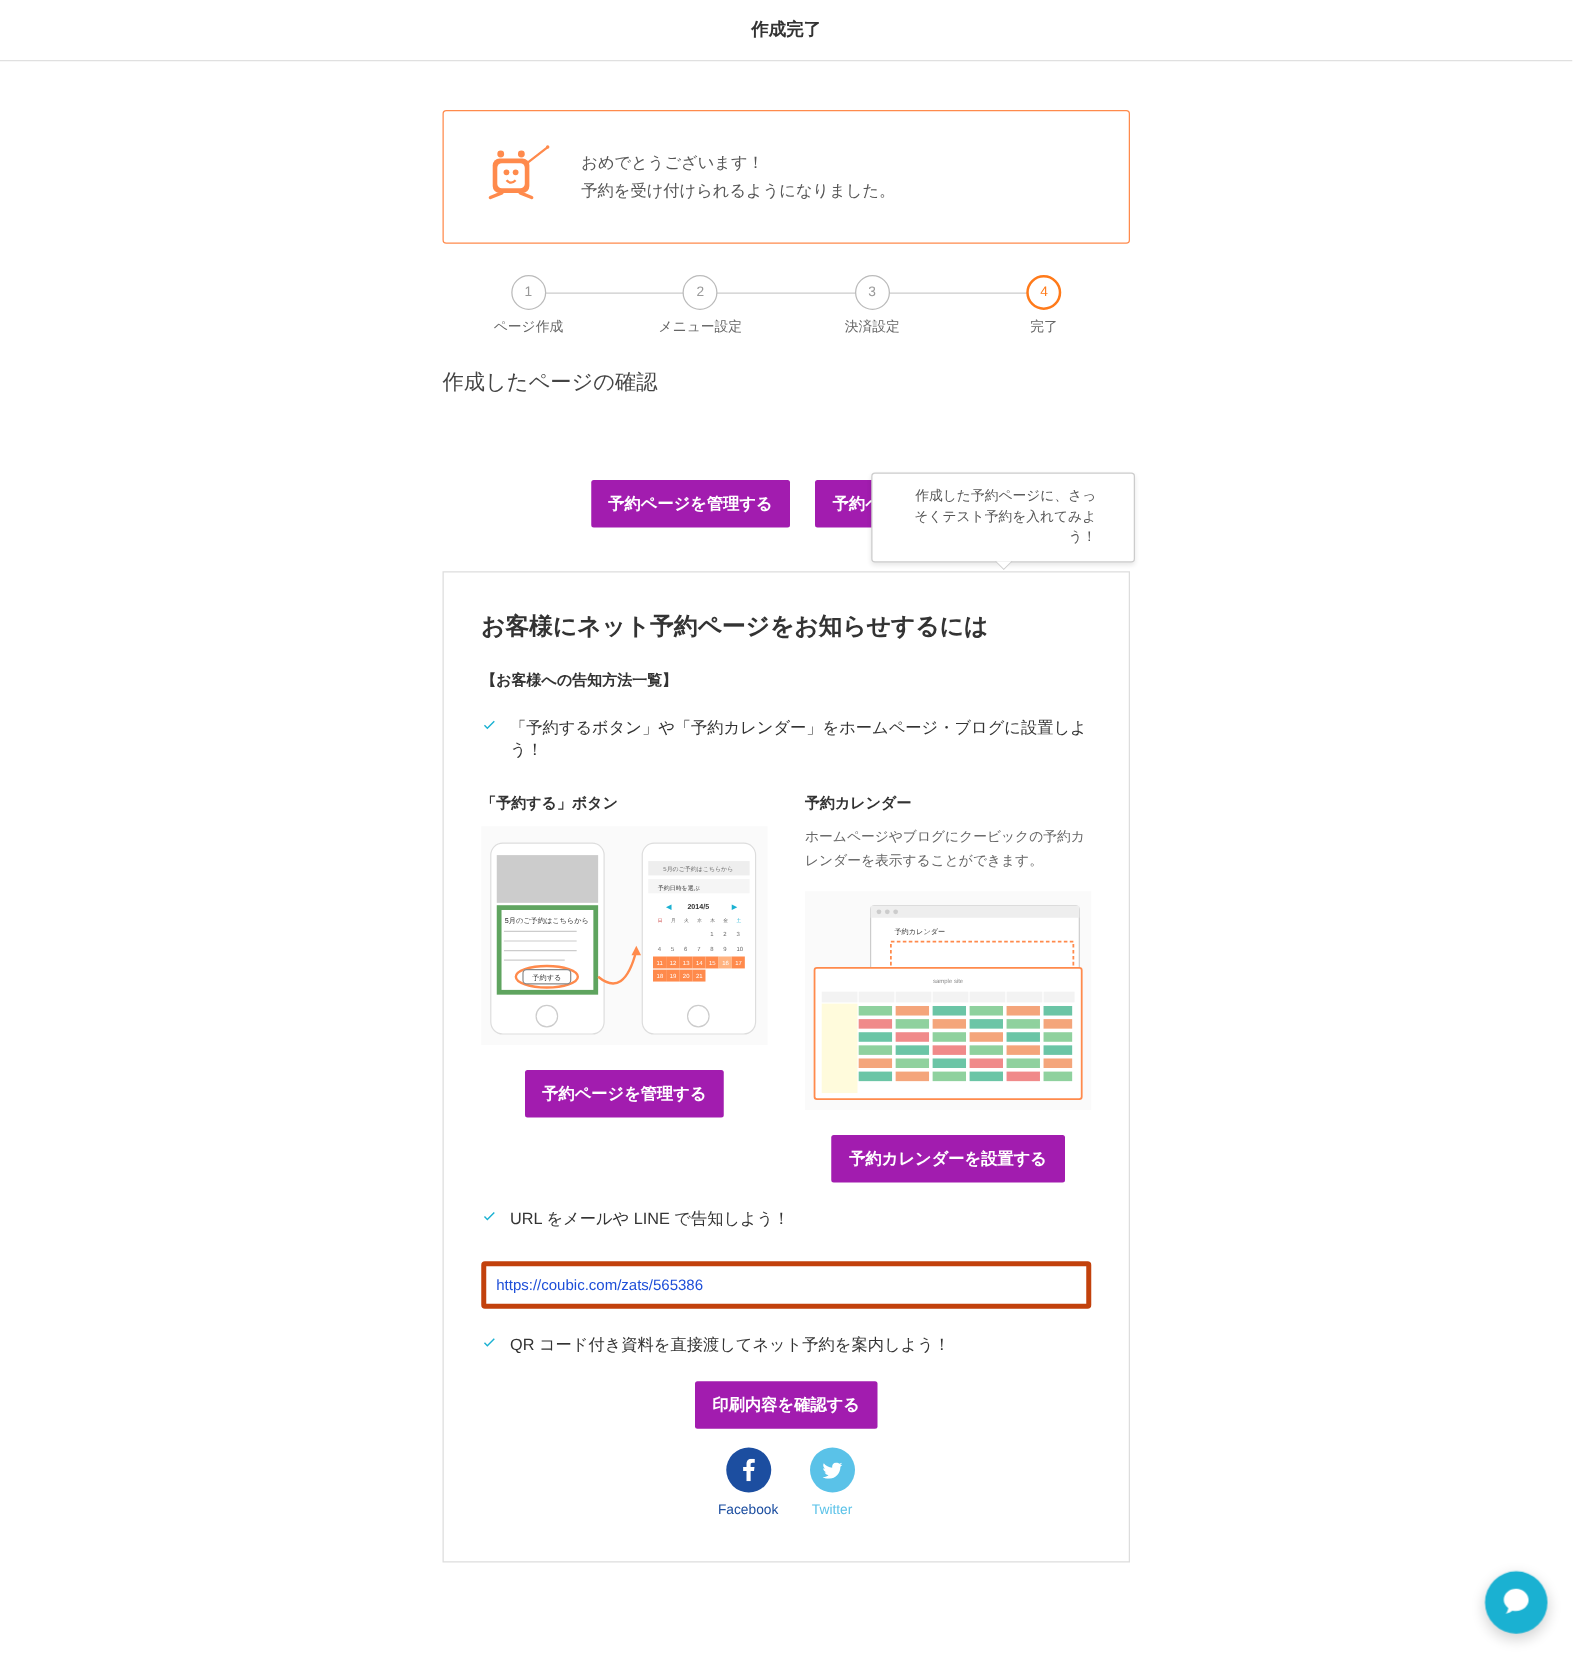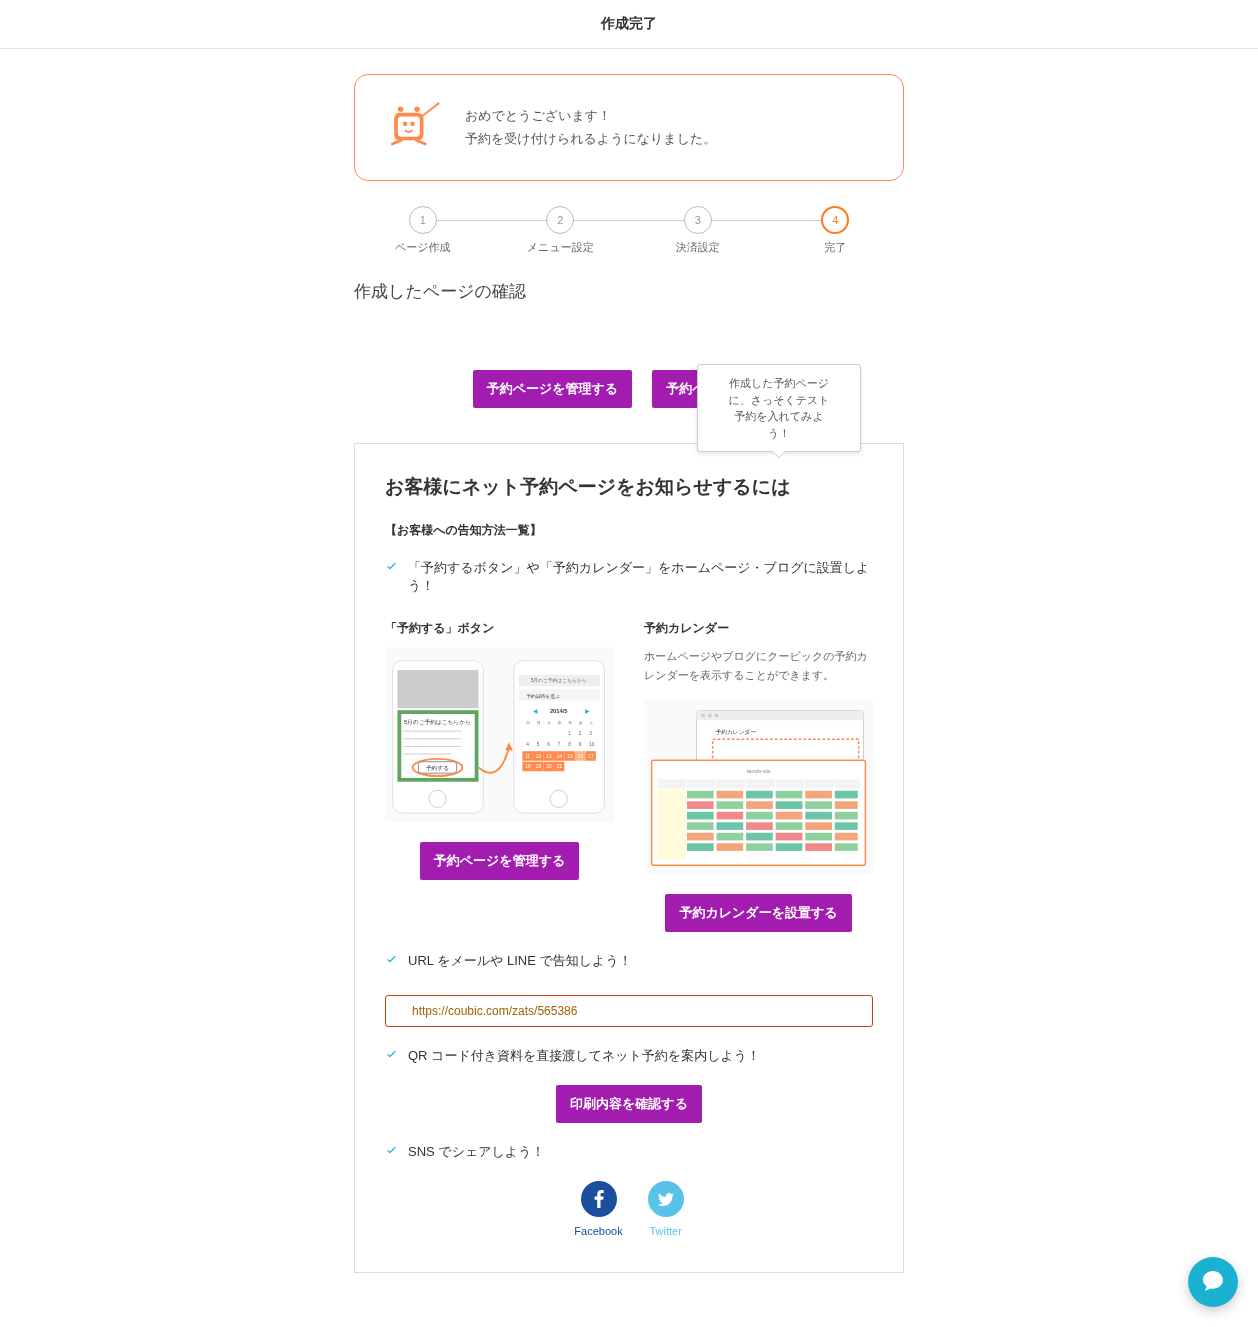--- a/index.html
+++ b/index.html
@@ -2,37 +2,37 @@
 <html><head>
 <meta charset="utf-8">
 <style>
 * { margin: 0; padding: 0; box-sizing: border-box; }
 body { font-family: 'Hiragino Kaku Gothic Pro', 'Meiryo', sans-serif; background: #fff; color: #333; font-size: 13px; }
 .page-title { text-align: center; padding: 15px 0; font-size: 14px; font-weight: bold; }
 .divider { border-top: 1px solid #e0e0e0; }
 .container { max-width: 570px; margin: 0 auto; padding: 0 10px; }
 
 
-.congrats-box { border: 1px solid #ff8a4c; border-radius: 14px; padding: 25px 30px; margin-top: 25px; display: flex; align-items: center; gap: 25px; }
+.congrats-box { border: 1px solid #ff8a4c; border-radius: 3px; padding: 25px 30px; margin-top: 39px; display: flex; align-items: center; gap: 25px; }
 .mascot { width: 55px; height: 55px; position: relative; flex-shrink: 0; }
 .mascot svg { width: 100%; height: 100%; }
 .congrats-text { font-size: 13px; line-height: 1.7; color: #555; }
 
 
 .steps { display: flex; align-items: center; justify-content: center; margin: 25px 0 10px; gap: 0; }
 .step { display: flex; flex-direction: column; align-items: center; width: 140px; position: relative; }
 .step-circle { width: 28px; height: 28px; border: 1px solid #bbb; border-radius: 50%; display: flex; align-items: center; justify-content: center; font-size: 11px; color: #999; background: #fff; z-index: 2; }
 .step.active .step-circle { border-color: #ff7a1a; color: #ff7a1a; border-width: 2px; }
 .step-label { margin-top: 6px; font-size: 11px; color: #666; }
 .step-line { position: absolute; top: 14px; left: 50%; width: 100%; height: 1px; background: #ccc; z-index: 1; }
 .step:last-child .step-line { display: none; }
 
 
 .tooltip-wrap { position: relative; text-align: center; }
-.tooltip { position: absolute; background: #fff; border: 1px solid #ccc; border-radius: 3px; padding: 10px 30px; font-size: 11px; color: #555; line-height: 1.5; left: 50%; transform: translateX(68px); top: -6px; width: 164px; text-align: center; box-shadow: 0 2px 4px rgba(0,0,0,0.1); }
+.tooltip { position: absolute; background: #fff; border: 1px solid #ccc; border-radius: 3px; padding: 10px 30px; font-size: 11px; color: #555; line-height: 1.5; left: 50%; transform: translateX(68px); top: -6px; width: 211px; text-align: right; box-shadow: 0 2px 4px rgba(0,0,0,0.1); }
 .tooltip::after { content: ''; position: absolute; bottom: -6px; left: 50%; transform: translateX(-50%); border: 6px solid transparent; border-top-color: #fff; border-bottom: none; }
 .tooltip::before { content: ''; position: absolute; bottom: -7px; left: 50%; transform: translateX(-50%); border: 7px solid transparent; border-top-color: #ccc; border-bottom: none; }
 
 
 .section-heading { font-size: 17px; color: #444; margin: 25px 0 67px; font-weight: normal; }
 
 
 .btn { background: #a21caf; color: #fff; border: none; padding: 10px 14px; font-size: 13px; cursor: pointer; border-radius: 2px; font-weight: bold; }
 .btn-row { text-align: center; margin: 0 0 35px; display: flex; gap: 20px; justify-content: center; }
 
@@ -46,21 +46,21 @@
 
 
 .two-col { display: flex; gap: 30px; margin-top: 25px; }
 .col { flex: 1; }
 .col-title { font-size: 12px; font-weight: bold; margin-bottom: 10px; }
 .col-desc { font-size: 11px; color: #666; line-height: 1.7; margin-bottom: 15px; }
 .illustration { height: 175px; background: #fafafa; display: flex; align-items: center; justify-content: center; margin-bottom: 20px; position: relative; }
 .col .btn-center { text-align: center; }
 
 
-.url-input { width: 100%; padding: 8px 26px; border: 1px solid #c2410c; border-radius: 3px; font-size: 12px; color: #a16207; margin-top: 5px; }
+.url-input { width: 100%; padding: 8px 8px; border: 4px solid #c2410c; border-radius: 3px; font-size: 12px; color: #1d4ed8; margin-top: 5px; }
 
 .center { text-align: center; margin-top: 10px; }
 
 
 .social-row { display: flex; gap: 25px; justify-content: center; margin-top: 15px; }
 .social { display: flex; flex-direction: column; align-items: center; gap: 8px; cursor: pointer; }
 .social-circle { width: 36px; height: 36px; border-radius: 50%; display: flex; align-items: center; justify-content: center; color: #fff; font-weight: bold; }
 .social-fb { background: #1c4ea0; }
 .social-tw { background: #5ac2e8; }
 .social-label { font-size: 11px; }
@@ -326,26 +326,20 @@
     <div class="check-line">
       <span class="check-icon"><svg viewBox="0 0 24 24">
             <path fill="#1ab1d2" d="M9 16.2l-3.5-3.5L4 14.2 9 19.2 20 8.2l-1.5-1.5z"></path>
           </svg></span>
       <span>QR コード付き資料を直接渡してネット予約を案内しよう！</span>
     </div>
     <div class="center">
       <button class="btn">印刷内容を確認する</button>
     </div>
 
-    <div class="check-line">
-      <span class="check-icon"><svg viewBox="0 0 24 24">
-            <path fill="#1ab1d2" d="M9 16.2l-3.5-3.5L4 14.2 9 19.2 20 8.2l-1.5-1.5z"></path>
-          </svg></span>
-      <span>SNS でシェアしよう！</span>
-    </div>
     <div class="social-row">
       <div class="social">
         <div class="social-circle social-fb">
           <svg width="10" height="18" viewBox="0 0 10 18">
               <path fill="#fff" d="M6.5 18V9.8h2.7l.4-3.2H6.5V4.6c0-.9.3-1.5 1.6-1.5h1.7V.2C9.5.1 8.5 0 7.3 0 4.9 0 3.2 1.5 3.2 4.2v2.4H.5v3.2h2.7V18h3.3z"></path>
             </svg>
         </div>
         <span class="social-label social-fb-label">Facebook</span>
       </div>
       <div class="social">

